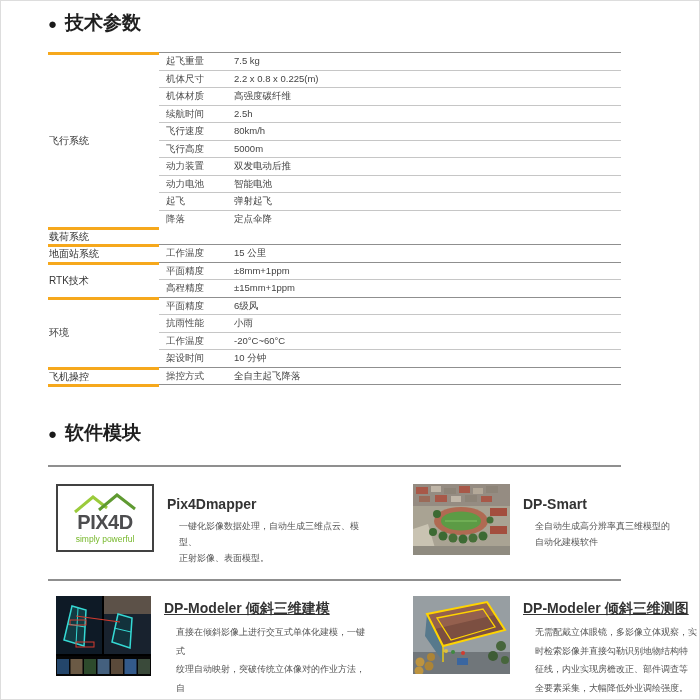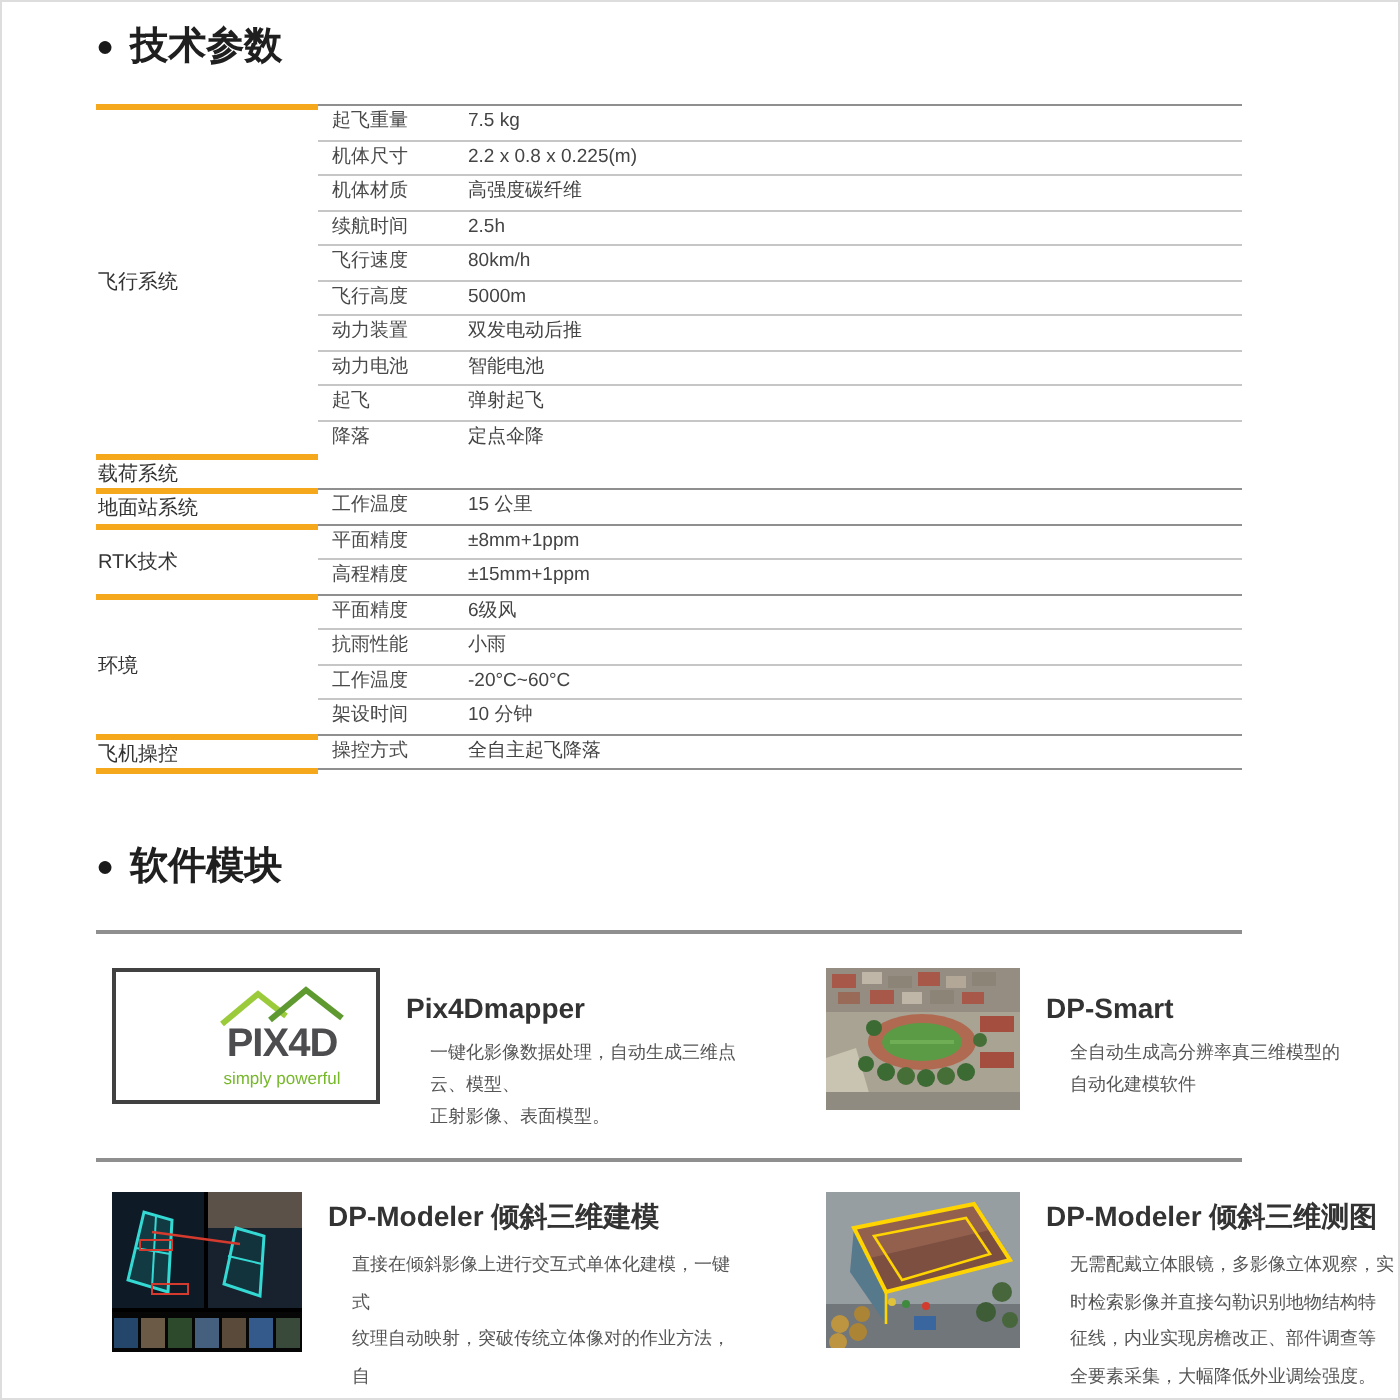--- a/index.html
+++ b/index.html
@@ -33,27 +33,27 @@
   .sw-row{display:flex;width:573px;}
   .sw-row.r1{margin-top:17px;}
   .sw-row.r2{margin-top:15px;}
   .sw-card{display:flex;}
   .sw-card.left{width:321px;flex:none;padding-left:8px;box-sizing:border-box;}
   .sw-card.right{flex:1;padding-left:44px;}
   .sw-img{flex:none;display:block;}
   .sw-text{margin-left:13px;}
   .sw-text.narrow{width:180px;flex:none;}
   .sw-title{font-size:14px;font-weight:bold;color:#333;margin-top:12px;}
-  .sw-title.tight{margin-top:4px;}
+  .sw-title.tight{margin-top:4px;text-decoration:underline;}
   .sw-desc{font-size:9px;color:#555;line-height:16px;margin-top:6px;white-space:pre-line;margin-left:12px;}
   .sw-desc.tall{line-height:18.5px;margin-top:5px;}
 
   
   .pix4d-box{width:94px;height:64px;border:2px solid #414141;background:#fff;
-             display:flex;flex-direction:column;align-items:center;justify-content:center;padding-left:36px;}
+             display:flex;flex-direction:column;align-items:center;justify-content:center;}
   .pix4d-word{font-size:20px;font-weight:bold;color:#4d4d4f;letter-spacing:-0.5px;line-height:1;margin-top:-2px;}
   .pix4d-tag{font-size:8.5px;color:#76b82a;margin-top:2px;}
 </style>
 </head>
 <body>
 
 <div class="page">
   <div class="content">
 
     <div class="sec-title first">

